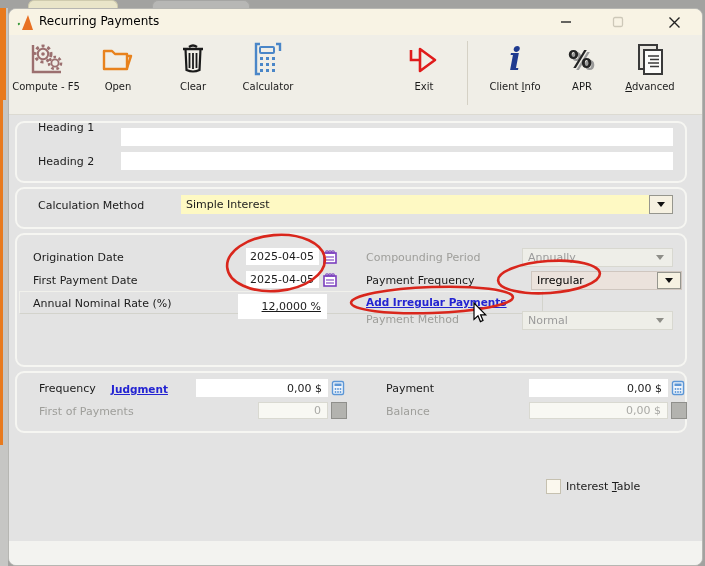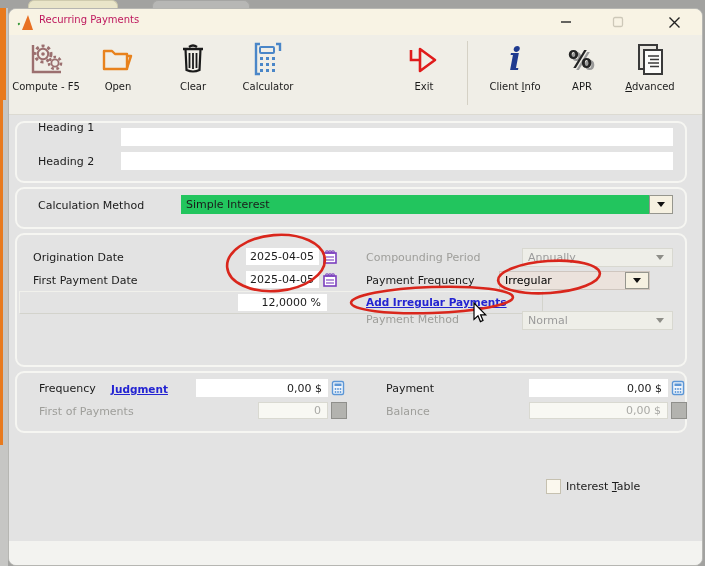--- a/index.html
+++ b/index.html
@@ -9,21 +9,21 @@
   .bg-tab.beige{left:28px;width:88px;background:#e9e5c9;border:1px solid #cfcbae;border-bottom:none;}
   .bg-tab.gray{left:152px;width:96px;background:#b7b7b5;border:1px solid #a5a5a3;border-bottom:none;}
   .left-strip{position:absolute;left:0;top:8px;width:8px;height:558px;background:#c6c6c4;}
   .orange-wide{position:absolute;left:0;top:8px;width:6px;height:92px;background:#e87a1e;}
   .orange-thin{position:absolute;left:0;top:100px;width:3px;height:345px;background:#e87a1e;}
 
   
   #win{position:absolute;left:8px;top:8px;width:695px;height:558px;background:#e3e3e3;
        border:1px solid #b6b6b2;border-radius:8px;overflow:hidden;box-sizing:border-box;}
   #titlebar{position:absolute;left:0;top:0;width:100%;height:26px;background:#f8f3e4;}
-  #title{position:absolute;left:30px;top:5px;font-size:10px;color:#be185d;}
+  #title{position:absolute;left:30px;top:5px;font-size:12px;color:#000000;}
   .winbtn{position:absolute;top:0;width:34px;height:26px;display:flex;align-items:center;justify-content:center;cursor:default;}
   
   #toolbar{position:absolute;left:0;top:26px;width:100%;height:79px;background:#f0eee7;border-bottom:1px solid #dcdad2;}
   .tbtn{position:absolute;top:2px;height:74px;text-align:center;}
   .tbtn .ic{display:block;margin:2px auto 0;}
   .tbtn .tlabel{display:block;font-size:10px;color:#1b1b1b;margin-top:2px;white-space:nowrap;}
   .tsep{position:absolute;left:458px;top:6px;width:1px;height:64px;background:#d5d1c5;}
   u.accel{text-decoration:underline;}
 
   
@@ -34,21 +34,21 @@
   #g4{left:6px;top:362px;width:668px;height:58px;}
 
   .lbl{position:absolute;font-size:11px;color:#1b1b1b;white-space:nowrap;}
   .lbl.dis{color:#9e9e9a;}
   .inp{position:absolute;background:#ffffff;border:none;font-family:"DejaVu Sans",sans-serif;
        font-size:11px;color:#1b1b1b;padding:0 4px;box-sizing:border-box;outline:none;}
   .inp.num{text-align:right;padding-right:6px;}
   .inp.dis{background:#f8f8f3;border:1px solid #d9d9d1;color:#a9a9a5;}
   .combo{position:absolute;height:19px;box-sizing:border-box;font-size:11px;display:flex;align-items:center;}
   .combo .ctext{flex:1;padding-left:5px;white-space:nowrap;overflow:hidden;}
-  .combo.enabled{background:#22c55e;color:#1b1b1b;}
+  .combo.enabled{background:#fef9c3;color:#1b1b1b;}
   .combo.freq{background:#ebe2dc;border:1px solid #cfc6bf;}
   .combo.disabled{background:#eeeee8;border:1px solid #d8d8d0;color:#9b9b9b;justify-content:space-between;}
   .cbtn{width:24px;height:100%;background:#f6f1e1;border:1px solid #96968e;box-sizing:border-box;
         display:flex;align-items:center;justify-content:center;}
   .tri{width:0;height:0;border-left:4px solid transparent;border-right:4px solid transparent;border-top:5px solid #111;}
   .tri.gray{border-top-color:#8e8e88;}
   .dis-arrow{width:24px;height:100%;display:flex;align-items:center;justify-content:center;}
   .link{position:absolute;font-size:10.5px;font-weight:600;color:#2424d2;text-decoration:underline;white-space:nowrap;cursor:pointer;}
   .graybtn{position:absolute;width:16px;background:#b3b3af;border:1px solid #8f8f8b;box-sizing:border-box;}
   .panel-outline{position:absolute;left:10px;top:282px;width:522px;height:21px;
@@ -223,32 +223,33 @@
     <input class="inp" style="left: 237px; top: 262px; width: 73px; height: 17px;" value="2025-04-05">
     <svg class="miniicon" style="left:313px;top:263px" width="16" height="16" viewBox="0 0 16 16">
       <rect x="2" y="4" width="12" height="10" fill="#fff" stroke="#7b3fbe" stroke-width="1.6"></rect>
       <circle cx="5" cy="3" r="1.3" fill="none" stroke="#7b3fbe" stroke-width="1.1"></circle>
       <circle cx="8" cy="3" r="1.3" fill="none" stroke="#7b3fbe" stroke-width="1.1"></circle>
       <circle cx="11" cy="3" r="1.3" fill="none" stroke="#7b3fbe" stroke-width="1.1"></circle>
       <line x1="4" y1="8" x2="12" y2="8" stroke="#7b3fbe" stroke-width="1.1"></line>
       <line x1="4" y1="11" x2="12" y2="11" stroke="#7b3fbe" stroke-width="1.1"></line>
     </svg>
 
-    <input class="inp num" style="left: 229px; top: 285px; width: 89px; height: 17px;" value="12,0000 %">
+    <span class="lbl" style="left:24px;top:288px">Annual Nominal Rate (%)</span>
+    <input class="inp num" style="left: 229px; top: 285px; width: 89px; height: 25px; text-decoration: underline;" value="12,0000 %">
 
     <span class="lbl dis" style="left:357px;top:242px">Compounding Period</span>
     <div class="combo disabled" style="left:513px;top:239px;width:151px">
       <span class="ctext">Annually</span>
       <span class="dis-arrow">
           <span class="tri gray"></span>
         </span>
     </div>
 
     <span class="lbl" style="left:357px;top:265px">Payment Frequency</span>
-    <div class="combo freq" style="left:490px;top:262px;width:151px">
+    <div class="combo freq" style="left:522px;top:262px;width:151px">
       <span class="ctext">Irregular</span>
       <span class="cbtn">
         <span class="tri"></span>
         </span>
     </div>
 
     <span class="link" style="left:357px;top:287px">Add Irregular Payments</span>
 
     <span class="lbl dis" style="left:357px;top:304px">Payment Method</span>
     <div class="combo disabled" style="left:513px;top:302px;width:151px">

